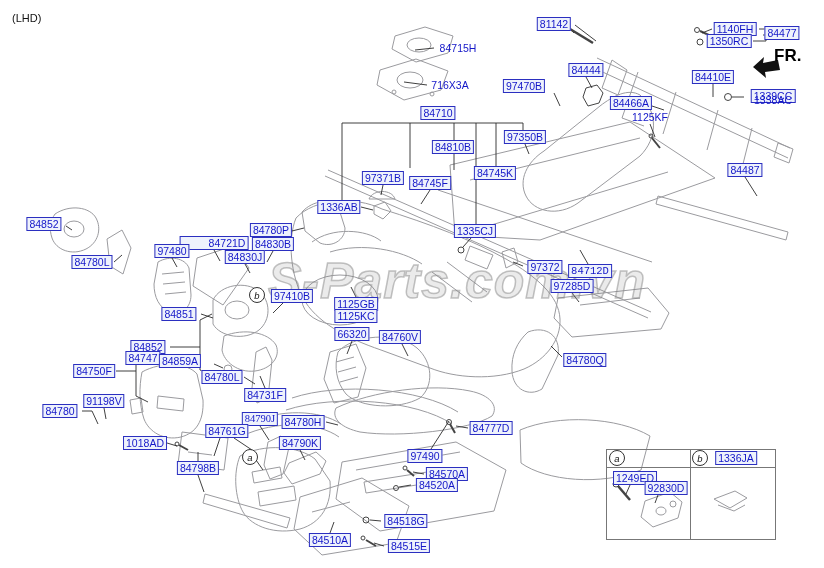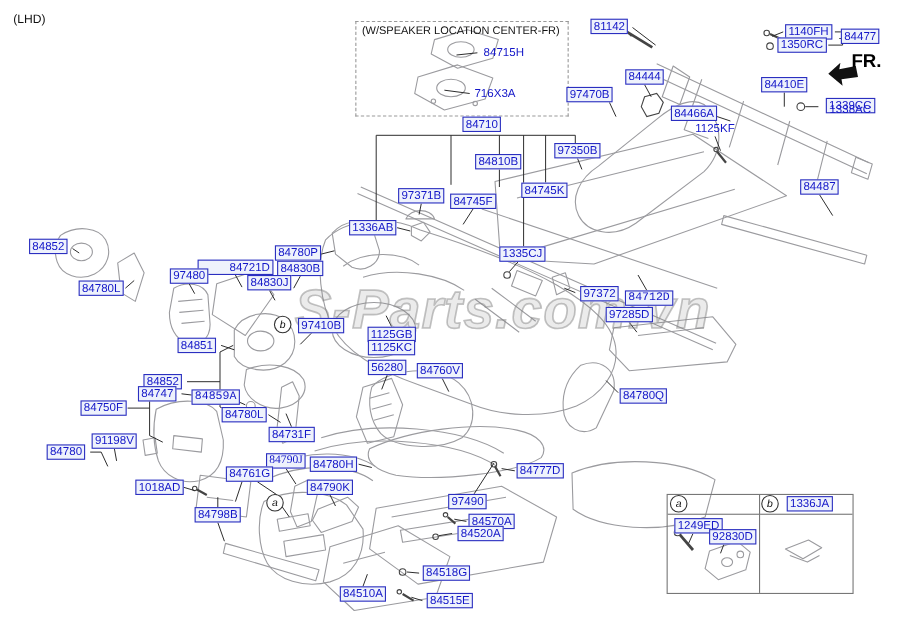--- a/index.html
+++ b/index.html
@@ -158,41 +158,38 @@
       <path d="M630,485 L626,494 M658,495 L655,503"></path>
     </g>
 
     <polygon points="753,67 764,57 763,63 778,60 780,70 765,72 766,78" fill="#111"></polygon>
   </svg>
 
   <div class="watermark">S-Parts.com.vn</div>
 
   <div class="corner-note">(LHD)</div>
 
-  <div id="speaker-box" class="dashed-box">
-    <span class="dash-title">(W/SPEAKER LOCATION CENTER-FR)</span>
-  </div>
 
 
   <div class="fr">FR.</div>
 
   <div class="legend-box">
     <div class="lcell hdr"></div>
     <div class="lcell hdr last-col"></div>
     <div class="lcell body"></div>
     <div class="lcell body last-col"></div>
   </div>
 
   <div id="labels">
       <div class="part-label box" style="left: 554px; top: 24px;">81142</div>
       <div class="part-label box" style="left: 735px; top: 29px;">1140FH</div>
       <div class="part-label box" style="left: 729px; top: 41px;">1350RC</div>
       <div class="part-label box" style="left: 782px; top: 33px;">84477</div>
       <div class="part-label box" style="left: 586px; top: 70px;">84444</div>
-      <div class="part-label box" style="left: 536px; top: 86px;">97470B</div>
+      <div class="part-label box" style="left: 524px; top: 86px;">97470B</div>
       <div class="part-label box" style="left: 713px; top: 77px;">84410E</div>
       <div class="part-label box" style="left: 631px; top: 103px;">84466A</div>
       <div class="part-label plain" style="left: 650px; top: 117px;">1125KF</div>
       <div class="part-label box" style="left: 773px; top: 96px;">1339CC</div>
       <div class="part-label plain" style="left: 773px; top: 100px;">1338AC</div>
       <div class="part-label box" style="left: 438px; top: 113px;">84710</div>
       <div class="part-label box" style="left: 525px; top: 137px;">97350B</div>
       <div class="part-label box" style="left: 453px; top: 147px;">84810B</div>
       <div class="part-label box" style="left: 745px; top: 170px;">84487</div>
       <div class="part-label box" style="left: 383px; top: 178px;">97371B</div>
@@ -207,25 +204,25 @@
       <div class="part-label box" style="left: 172px; top: 251px;">97480</div>
       <div class="part-label box" style="left: 245px; top: 257px;">84830J</div>
       <div class="part-label box" style="left: 475px; top: 231px;">1335CJ</div>
       <div class="part-label box" style="left: 545px; top: 267px;">97372</div>
       <div class="part-label box" style="left: 590px; top: 271px; font-family: Liberation Mono, monospace;">84712D</div>
       <div class="part-label box" style="left: 572px; top: 286px;">97285D</div>
       <div class="part-label box" style="left: 292px; top: 296px;">97410B</div>
       <div class="part-label box" style="left: 356px; top: 304px;">1125GB</div>
       <div class="part-label box" style="left: 356px; top: 316px;">1125KC</div>
       <div class="part-label box" style="left: 179px; top: 314px;">84851</div>
-      <div class="part-label box" style="left: 352px; top: 334px;">56280</div>
+      <div class="part-label box" style="left: 352px; top: 334px;">66320</div>
       <div class="part-label box" style="left: 400px; top: 337px;">84760V</div>
       <div class="part-label box" style="left: 148px; top: 347px;">84852</div>
       <div class="part-label box" style="left: 143px; top: 358px;">84747</div>
-      <div class="part-label box" style="left: 196px; top: 361px; font-family: Liberation Mono, monospace;">84859A</div>
+      <div class="part-label box" style="left: 180px; top: 361px;">84859A</div>
       <div class="part-label box" style="left: 585px; top: 360px;">84780Q</div>
       <div class="part-label box" style="left: 94px; top: 371px;">84750F</div>
       <div class="part-label box" style="left: 222px; top: 377px;">84780L</div>
       <div class="part-label box" style="left: 265px; top: 395px;">84731F</div>
       <div class="part-label box" style="left: 104px; top: 401px;">91198V</div>
       <div class="part-label box" style="left: 60px; top: 411px;">84780</div>
       <div class="part-label box" style="left: 260px; top: 419px; font-family: Liberation Serif, serif;">84790J</div>
       <div class="part-label box" style="left: 303px; top: 422px;">84780H</div>
       <div class="part-label box" style="left: 491px; top: 428px;">84777D</div>
       <div class="part-label box" style="left: 227px; top: 431px;">84761G</div>

